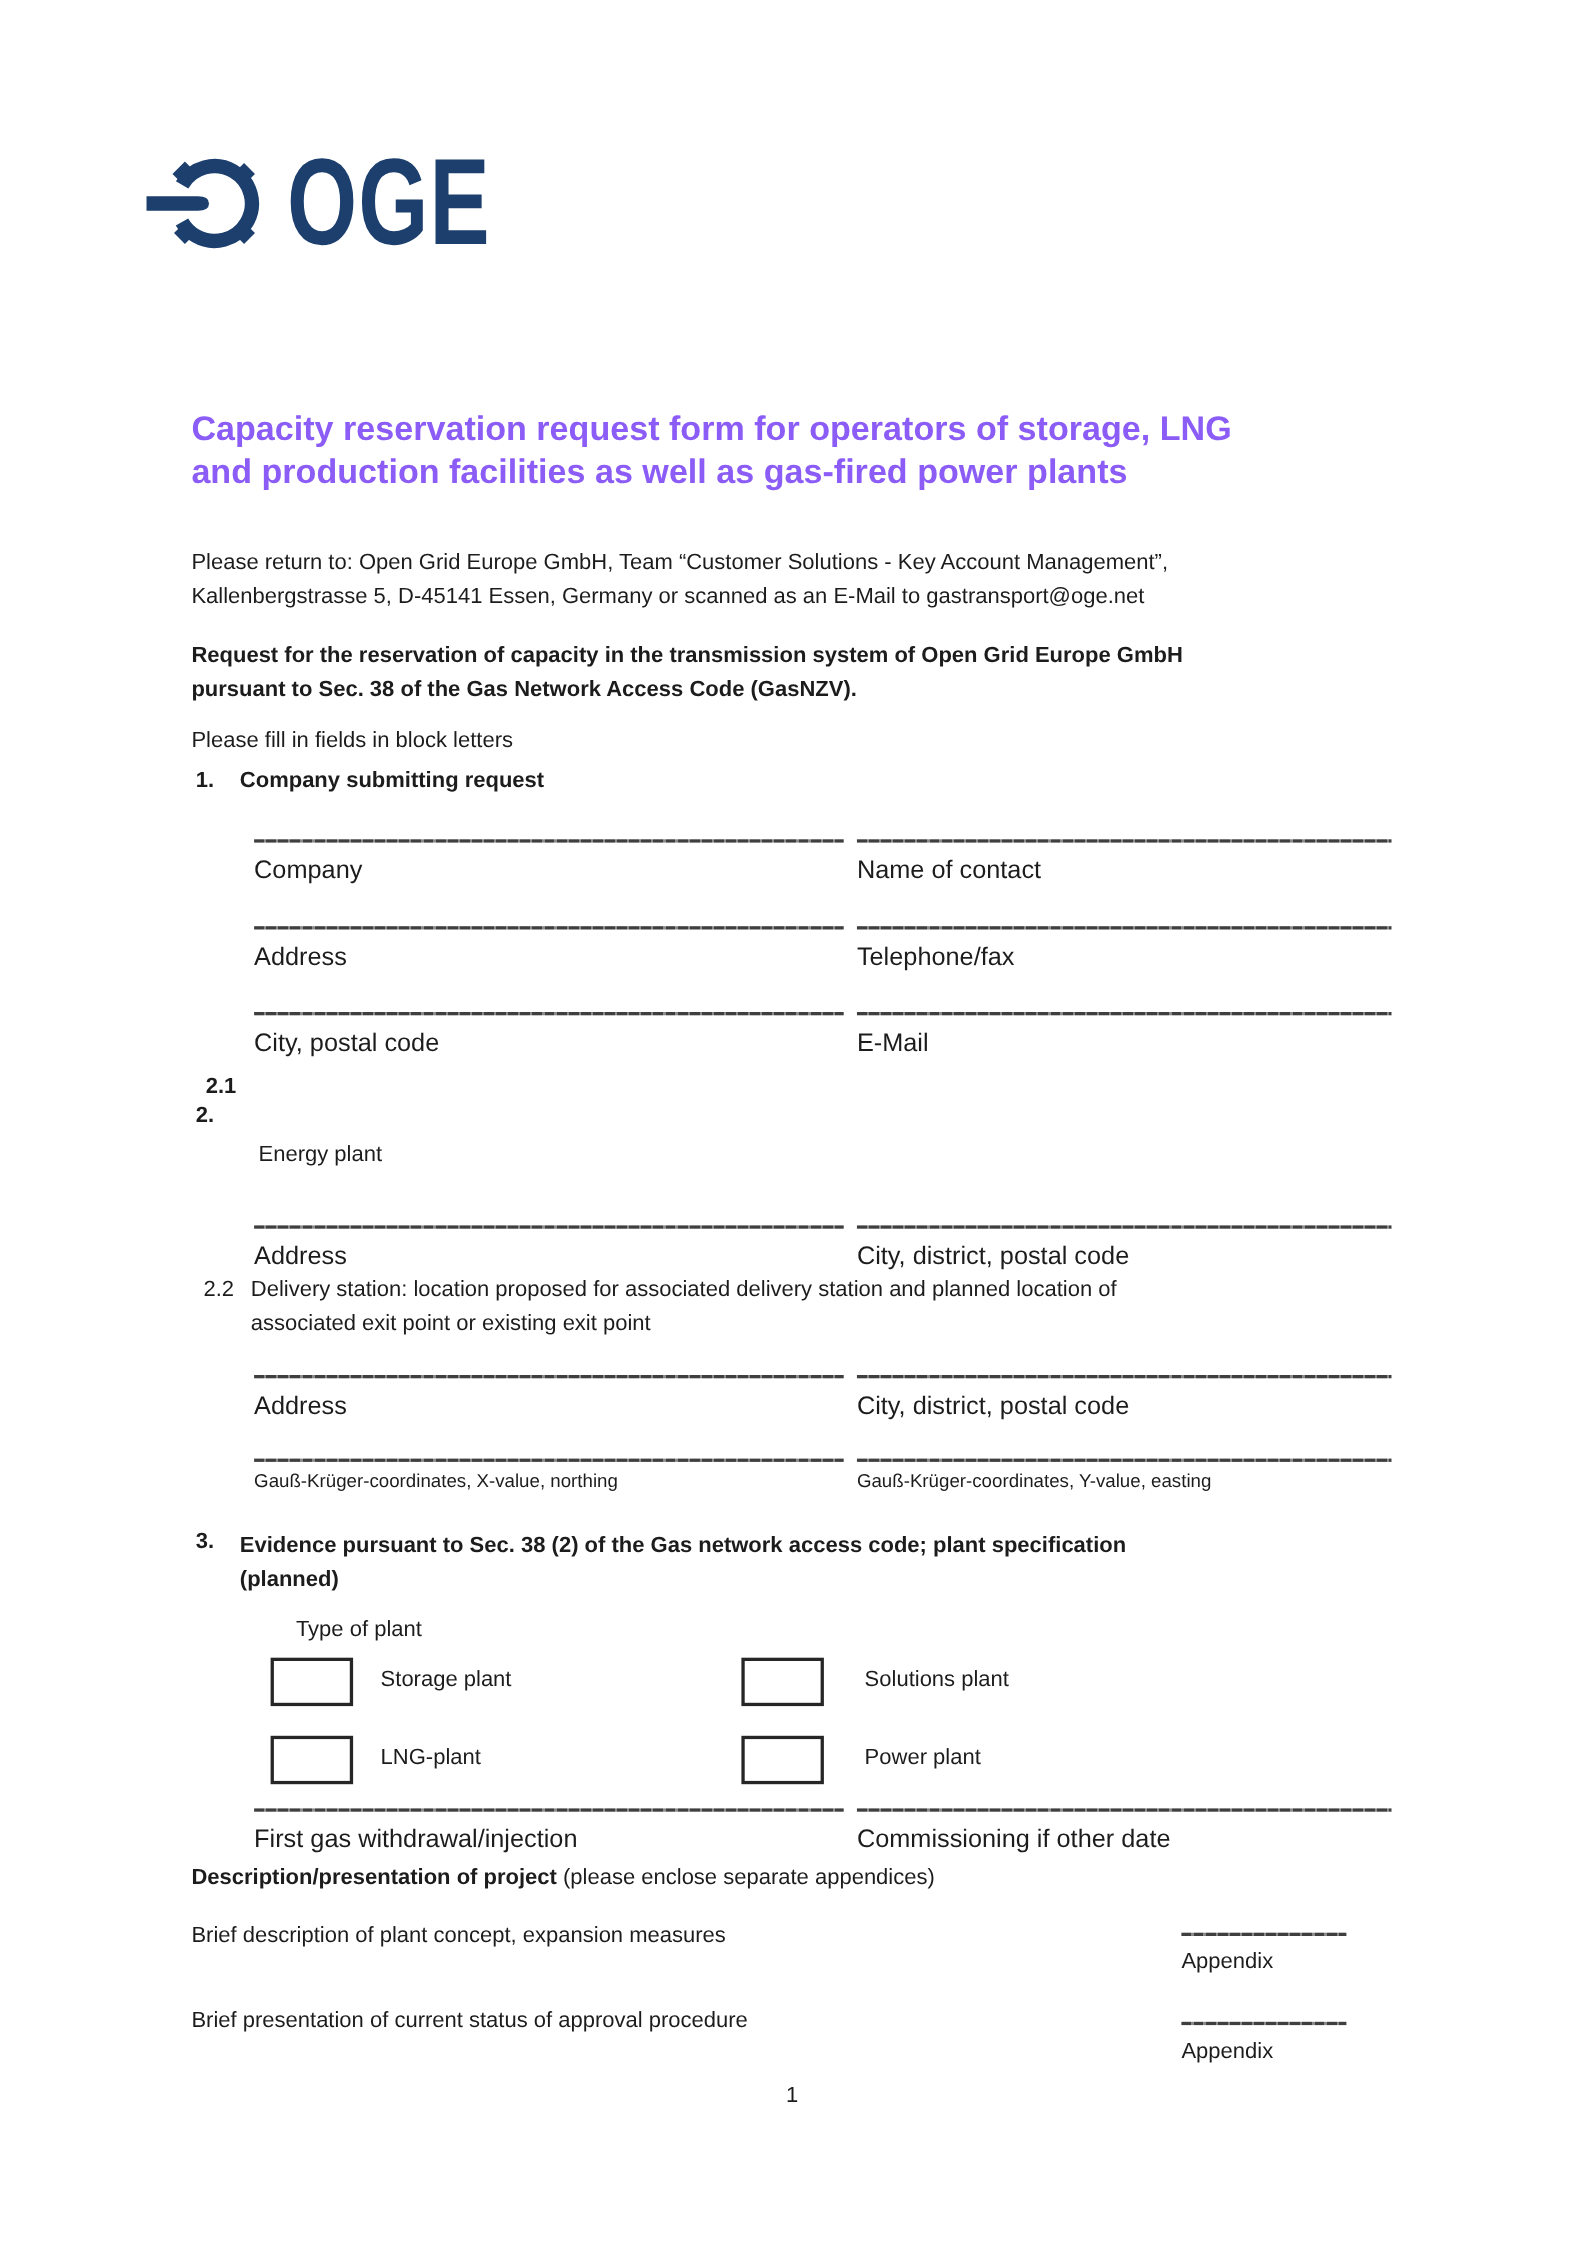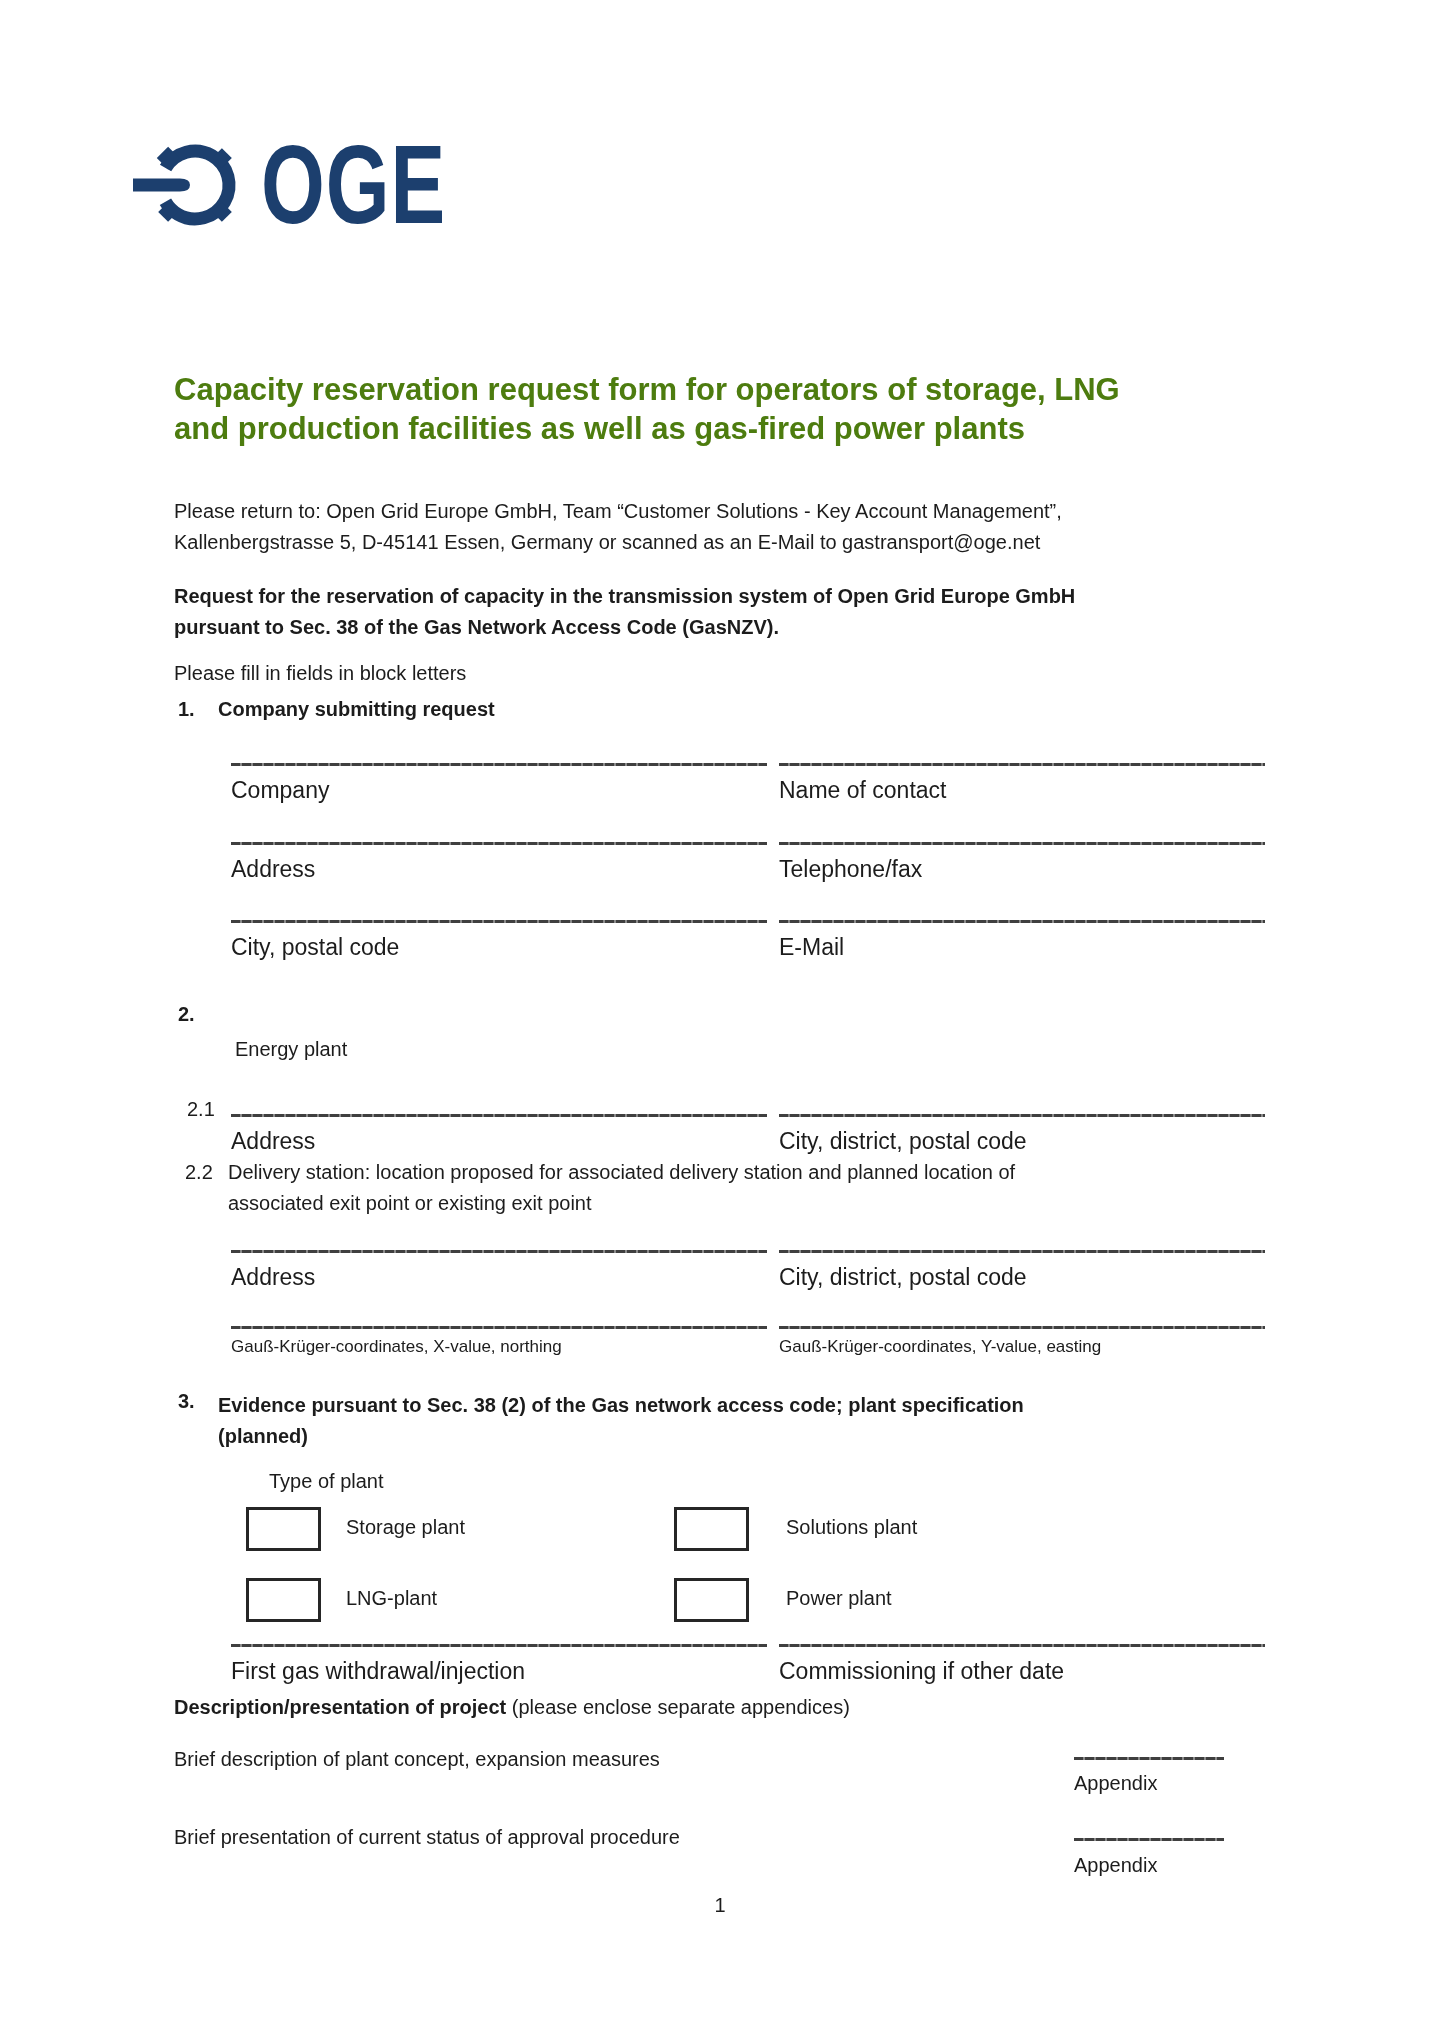--- a/index.html
+++ b/index.html
@@ -33,21 +33,21 @@
   .cb-label { position:absolute; font-size:20px; }
   .appendix-rule { position:absolute; width:150px; height:3px;
     background-image:repeating-linear-gradient(90deg,#3f3f3f 0 9px,#8a8a8a 9px 11px); }
   
   .logo { position:absolute; left:133px; top:126px; display:flex; align-items:center; }
   .brand-text {
     font-size:82px; font-weight:bold; letter-spacing:1px;
     transform:scaleY(1.36); transform-origin:center;
     margin-left:18px; line-height:1;
   }
-  .title-text { font-size:31px; line-height:39px; font-weight:bold; color:#4d7c0f; }
+  .title-text { font-size:31px; line-height:39px; font-weight:bold; color:#8b5cf6; }
   .page-num { left:0; top:1894px; width:1440px; text-align:center; font-size:20px; }
 </style>
 </head>
 <body>
 
 <div id="page">
 
   <div class="logo">
     <svg width="110" height="118" viewBox="0 0 110 114">
       <g fill="#1c3f6e" stroke="none">
@@ -104,21 +104,21 @@
       <div class="flabel">City, postal code</div>
     </div>
     <div class="fcell cell-r">
       <div class="rule"></div>
       <div class="flabel">E-Mail</div>
     </div>
   </div>
 
   <div class="abs heading-num b" style="left:178px; top:1003px;">2.</div>
 
-  <div class="abs body-text" style="left:187px; top:1094px;">2.1</div>
+  <div class="abs body-text" style="left:187px; top:973px;font-weight:bold;">2.1</div>
   <div class="abs body-text" style="left:235px; top:1034px;">Energy plant</div>
 
   <div class="abs" style="left:0; top:1114px; width:1440px;">
     <div class="fcell cell-l">
       <div class="rule"></div>
       <div class="flabel">Address</div>
     </div>
     <div class="fcell cell-r">
       <div class="rule"></div>
       <div class="flabel">City, district, postal code</div>

